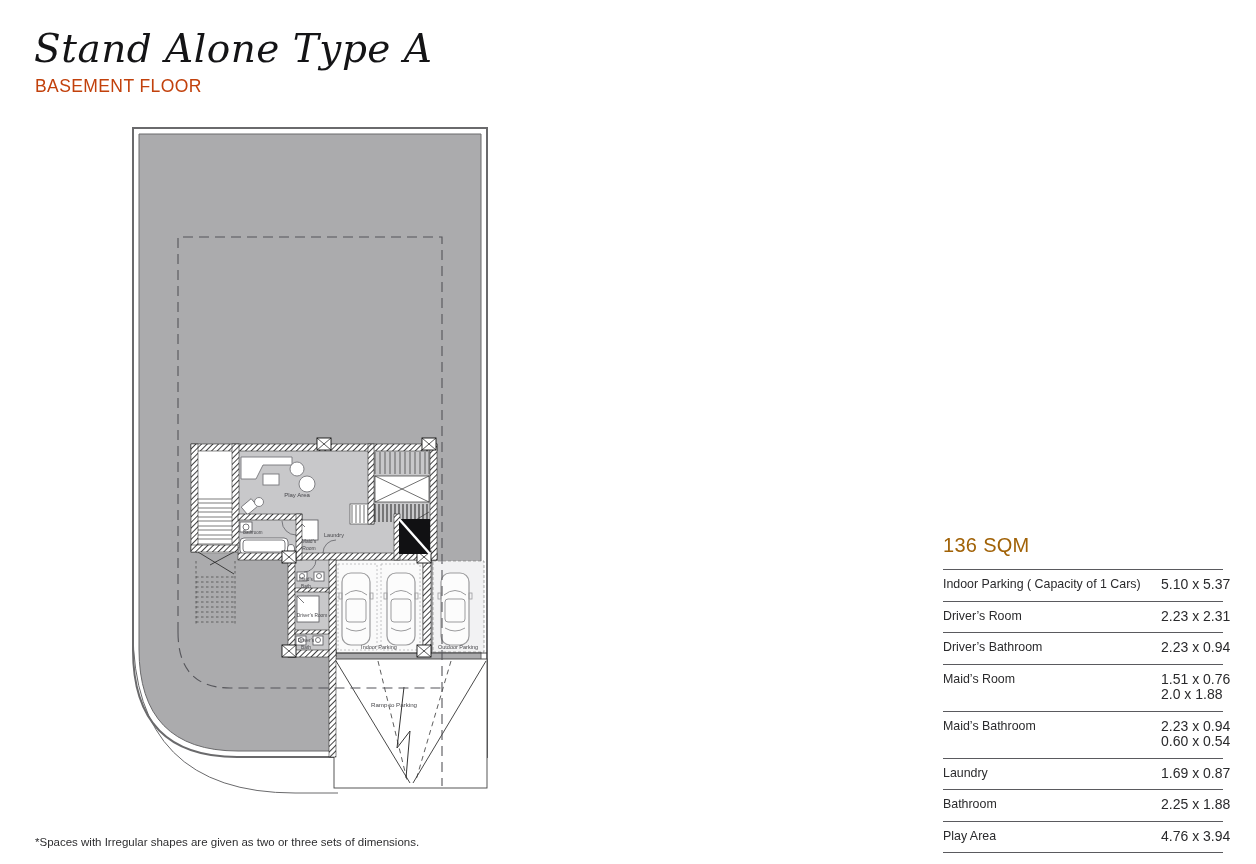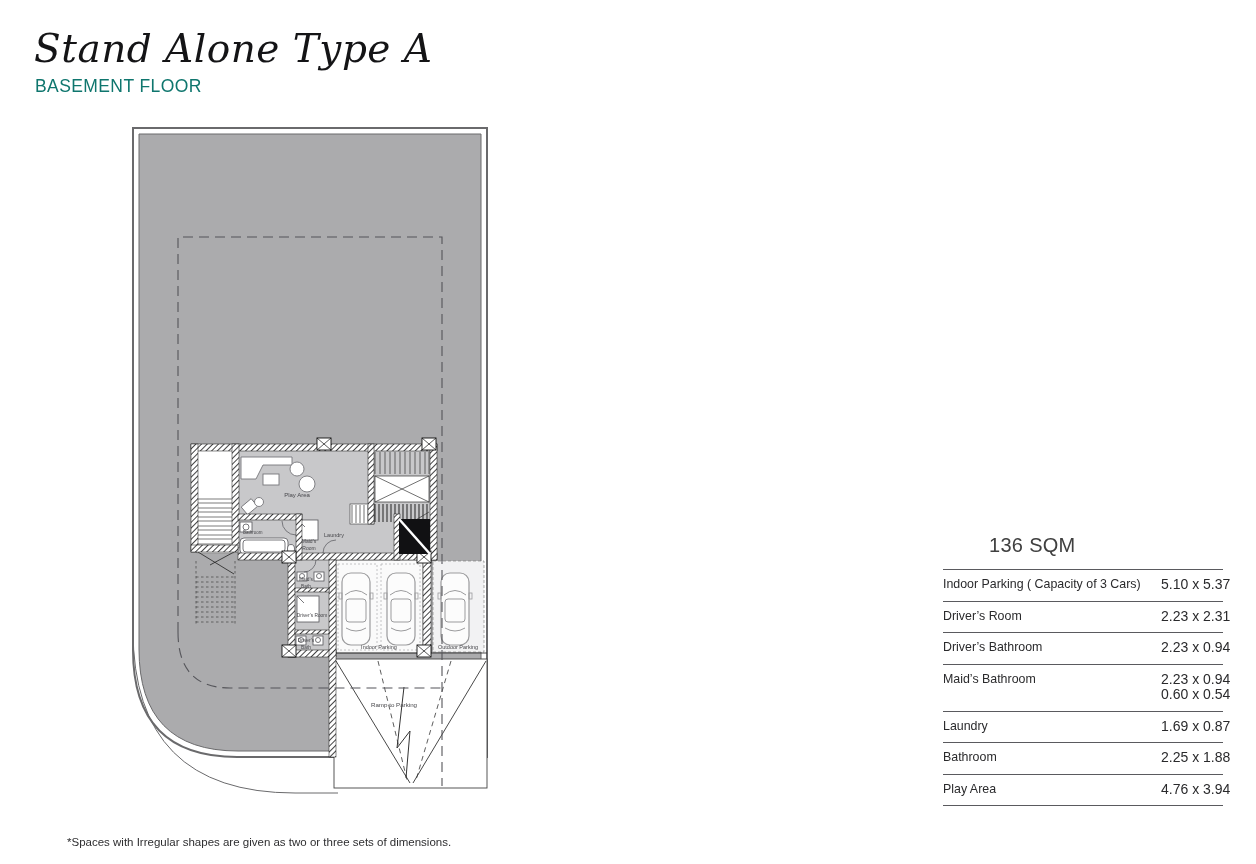--- a/index.html
+++ b/index.html
@@ -7,30 +7,29 @@
     width:1256px;height:864px;position:relative;overflow:hidden;
     background:#ffffff;font-family:"Liberation Sans",sans-serif;color:#1c1c1e;
   }
   .title{
     position:absolute;left:34px;top:26px;
     font-family:"DejaVu Serif",serif;font-style:italic;font-weight:400;
     font-size:39px;letter-spacing:.5px;color:#141416;white-space:nowrap;
   }
   .subtitle{
     position:absolute;left:35px;top:76px;
-    font-size:17.5px;letter-spacing:.4px;color:#0f766e;white-space:nowrap;
+    font-size:17.5px;letter-spacing:.4px;color:#c2410c;white-space:nowrap;
   }
   .footnote{
-    position:absolute;left:35px;top:836px;font-size:11.5px;color:#2e2e30;margin-left:32px;
+    position:absolute;left:35px;top:836px;font-size:11.5px;color:#2e2e30;
   }
   .plan-wrap{position:absolute;left:128px;top:122px;width:367px;height:678px;}
   .sqm{
-    position:absolute;left:943px;top:534px;font-size:20px;color:#404040;
+    position:absolute;left:943px;top:534px;font-size:20px;color:#a16207;
     letter-spacing:.3px;
-    margin-left:46px;
   }
   .dims-table{
     position:absolute;left:943px;top:569px;width:280px;
     border-top:1px solid #5a5a5e;
   }
   .trow{
     display:flex;align-items:flex-start;border-bottom:1px solid #5a5a5e;
     padding:7px 0 8px 0;
   }
   .tlabel{flex:0 0 218px;font-size:12.4px;color:#2a2a2c;line-height:15.5px;}
@@ -203,35 +202,42 @@
     <text class="plan-label" x="394" y="707" font-size="6.2">Ramp to Parking</text>
   </g>
 </svg>
 </div>
 
 <div class="sqm">136 SQM</div>
 
 <div class="dims-table">
   <div>
       <div class="trow">
-        <div class="tlabel">Indoor Parking ( Capacity of 3 Cars)</div>
+        <div class="tlabel">Indoor Parking ( Capacity of 1 Cars)</div>
         <div class="tdims">
           <div>5.10 x 5.37</div>
         </div>
       </div>
       <div class="trow">
         <div class="tlabel">Driver’s Room</div>
         <div class="tdims">
           <div>2.23 x 2.31</div>
         </div>
       </div>
       <div class="trow">
         <div class="tlabel">Driver’s Bathroom</div>
         <div class="tdims">
           <div>2.23 x 0.94</div>
+        </div>
+      </div>
+      <div class="trow">
+        <div class="tlabel">Maid’s Room</div>
+        <div class="tdims">
+          <div>1.51 x 0.76</div>
+          <div>2.0 x 1.88</div>
         </div>
       </div>
       <div class="trow">
         <div class="tlabel">Maid’s Bathroom</div>
         <div class="tdims">
           <div>2.23 x 0.94</div>
           <div>0.60 x 0.54</div>
         </div>
       </div>
       <div class="trow">

